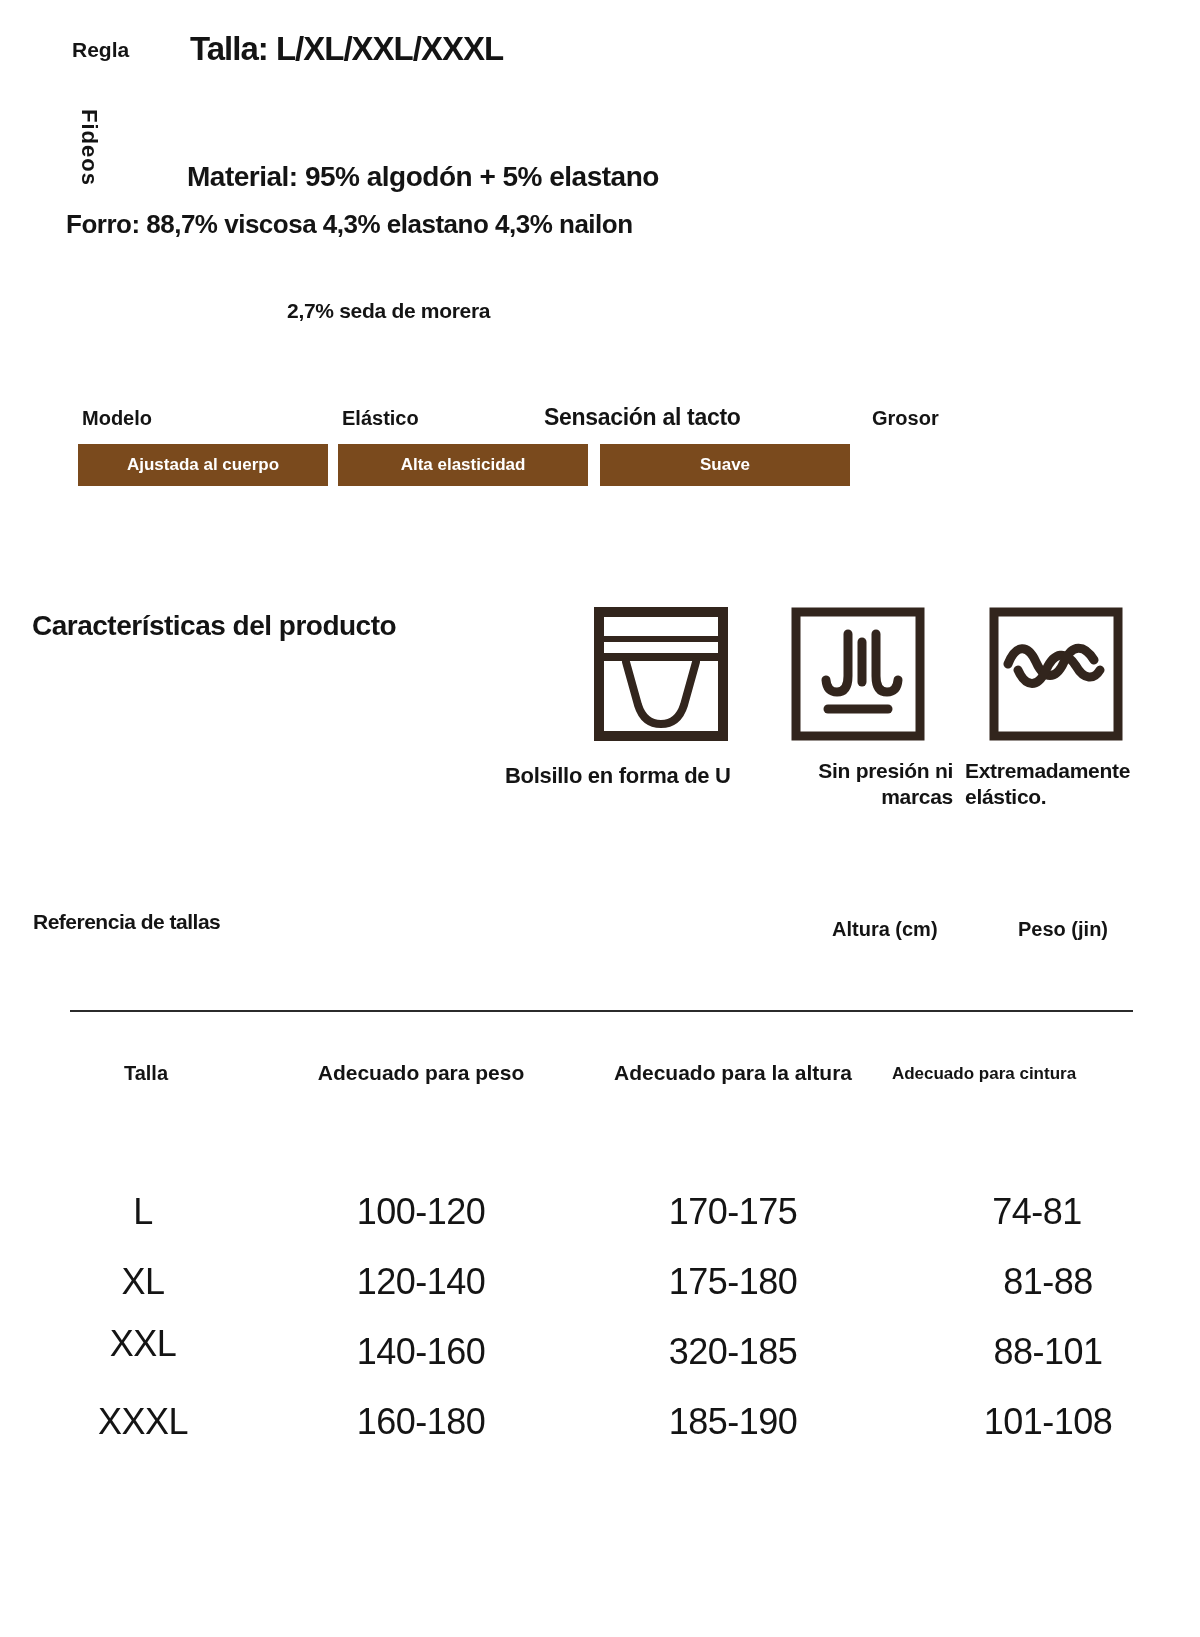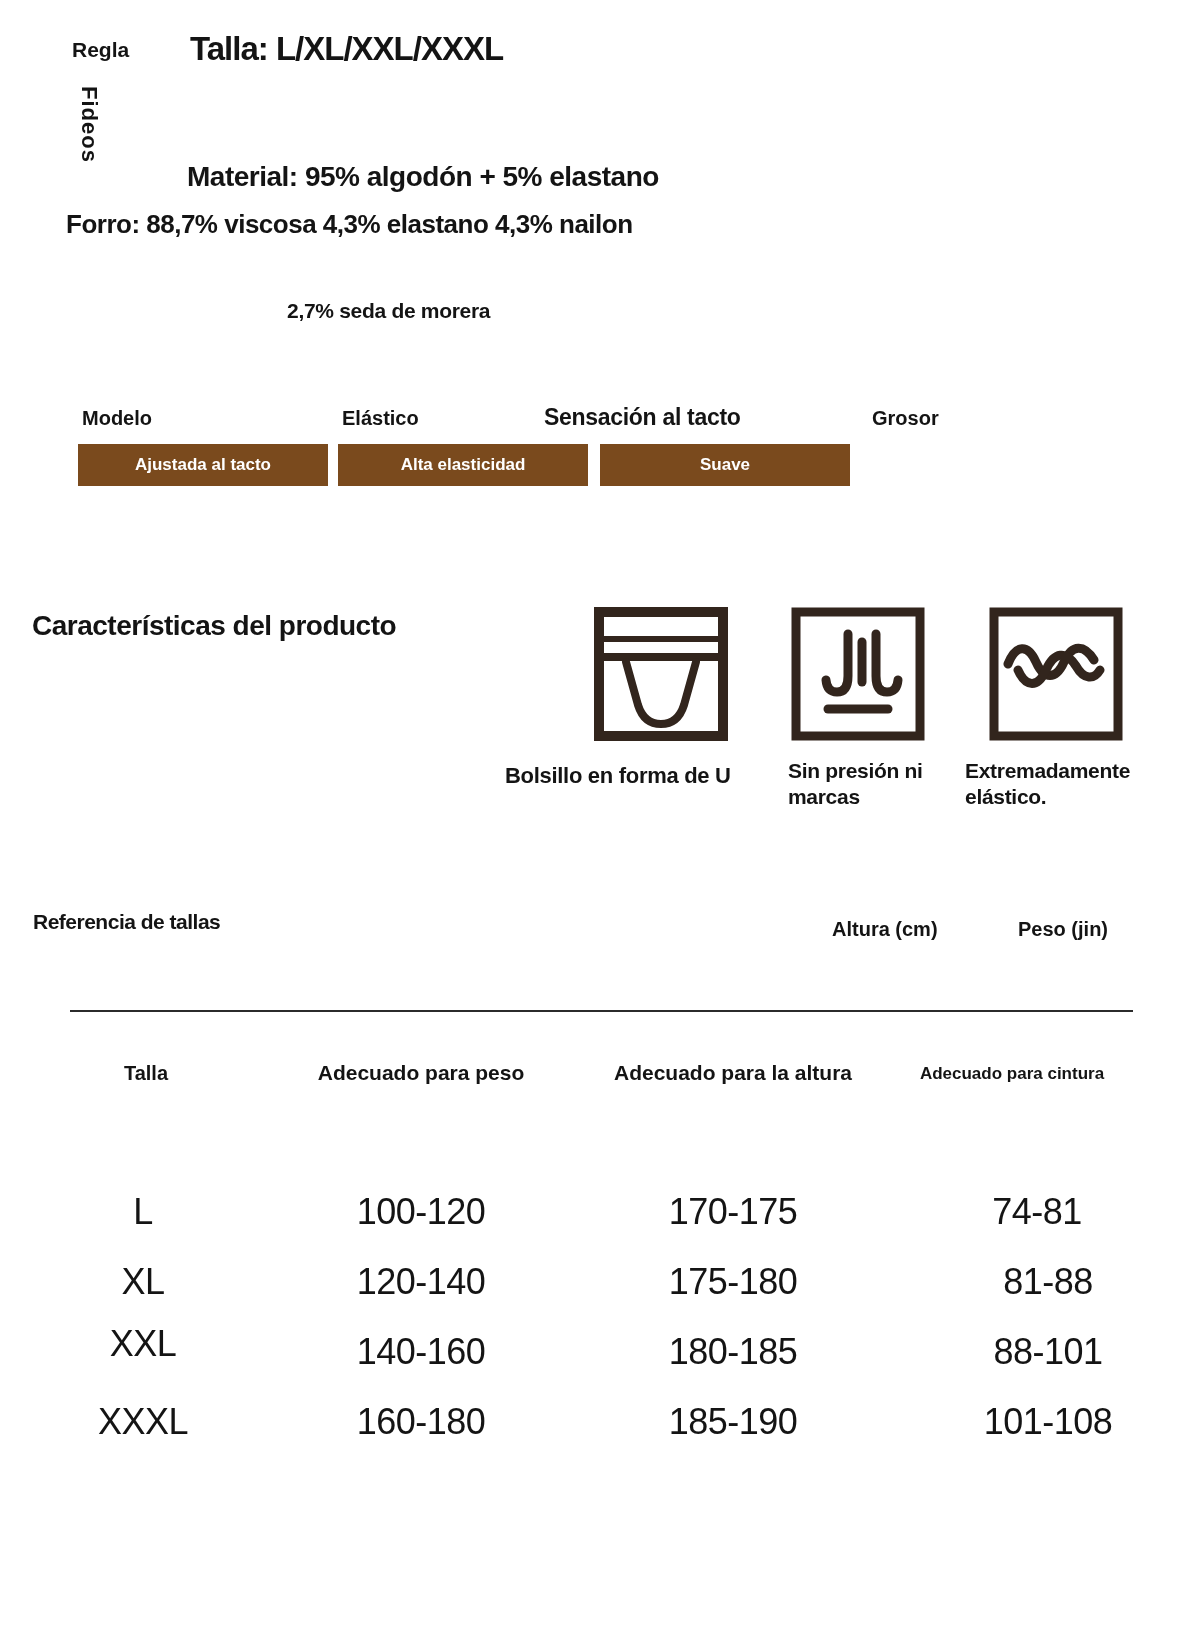--- a/index.html
+++ b/index.html
@@ -2,21 +2,21 @@
 <html style="--bar-brown: #7a4a1d; --icon-stroke: #32251d; --text: #141414; --rule: #2b2b2b;"><head>
 <meta charset="utf-8">
 <style>
   html,body { margin:0; padding:0; background:#ffffff; }
   .canvas {
     position:relative; width:1200px; height:1637px;
     background:#ffffff; overflow:hidden;
     font-family:"Liberation Sans","DejaVu Sans",sans-serif;
     color:var(--text,#141414);
   }
-  .abs { position:absolute; white-space:nowrap; }
+  .abs { position:absolute; white-space:nowrap;text-align:right; }
   .b { font-weight:bold; }
   .title-xl { font-size:33px; letter-spacing:-1px; }
   .title-lg { font-size:28px; letter-spacing:-0.5px; }
   .title-md { font-size:26px; letter-spacing:-0.5px; }
   .title-sm { font-size:21px; letter-spacing:-0.3px; }
   .vertical {
     writing-mode:vertical-rl; text-orientation:mixed;
     font-size:22px; font-weight:bold; letter-spacing:1px;
   }
   .attr-label { font-size:20px; font-weight:bold; }
@@ -47,21 +47,21 @@
   <div class="abs b title-xl" style="left:190px; top:30px;">Talla: L/XL/XXL/XXXL</div>
   <div class="abs b title-lg" style="left:187px; top:121px;margin-top:40px;">Material: 95% algodón + 5% elastano</div>
   <div class="abs b title-md" style="left:66px; top:209px;">Forro: 88,7% viscosa 4,3% elastano 4,3% nailon</div>
   <div class="abs b title-sm" style="left:287px; top:299px;">2,7% seda de morera</div>
 
   <div class="abs attr-label" style="left:82px; top:407px;">Modelo</div>
   <div class="abs attr-label" style="left:342px; top:407px;">Elástico</div>
   <div class="abs attr-label-big" style="left:544px; top:404px;">Sensación al tacto</div>
   <div class="abs attr-label" style="left:872px; top:407px;">Grosor</div>
 
-  <div class="attr-bar" style="left:78px;">Ajustada al tacto</div>
+  <div class="attr-bar" style="left:78px;">Ajustada al cuerpo</div>
   <div class="attr-bar" style="left:600px;">Suave</div>
   <div class="attr-bar" style="left:338px;">Alta elasticidad</div>
 
   <div class="abs b" style="left:32px; top:610px; font-size:28px; letter-spacing:-0.5px;">Características del producto</div>
 
   <svg class="feat-icon" style="left:593px;" viewBox="0 0 136 136">
     <rect class="icon-frame" x="6" y="6" width="124" height="124" stroke-width="10"></rect>
     <path class="icon-frame" d="M 11 33 H 125" stroke-width="6"></path>
     <path class="icon-frame" d="M 11 51 H 125" stroke-width="8"></path>
     <path class="icon-stroke" d="M 33 56 L 45 99 Q 51 118 68 118 Q 85 118 91 99 L 103 56" stroke-width="8"></path>
@@ -87,39 +87,39 @@
   <div class="abs b" style="left:33px; top:910px; font-size:21px; letter-spacing:-0.5px;">Referencia de tallas</div>
   <div class="abs b" style="left:832px; top:918px; font-size:20px;">Altura (cm)</div>
   <div class="abs b" style="left:1018px; top:918px; font-size:20px;">Peso (jin)</div>
 
   <div class="rule" style="left:70px; top:1010px; width:1063px;"></div>
 
   <div>
     <div class="cell thead" style="left:146px; top:1062px; font-size:20px;">Talla</div>
     <div class="cell thead" style="left:421px; top:1061px; font-size:21px;">Adecuado para peso</div>
     <div class="cell thead" style="left:733px; top:1061px; font-size:21px;">Adecuado para la altura</div>
-    <div class="cell thead" style="left:1012px; top:1064px; font-size:17px;">Adecuado para cintura</div>
+    <div class="cell thead" style="left:984px; top:1064px; font-size:17px;">Adecuado para cintura</div>
   </div>
 
   <div class="trow">
     <div class="cell" style="left:143px; top:1190px;">L</div>
     <div class="cell" style="left:421px; top:1190px;">100-120</div>
     <div class="cell" style="left:733px; top:1190px;">170-175</div>
     <div class="cell" style="left:1037px; top:1190px;">74-81</div>
   </div>
   <div class="trow">
     <div class="cell" style="left:143px; top:1260px;">XL</div>
     <div class="cell" style="left:421px; top:1260px;">120-140</div>
     <div class="cell" style="left:733px; top:1260px;">175-180</div>
     <div class="cell" style="left:1048px; top:1260px;">81-88</div>
   </div>
   <div class="trow">
     <div class="cell" style="left:143px; top:1322px;">XXL</div>
     <div class="cell" style="left:421px; top:1330px;">140-160</div>
-    <div class="cell" style="left:733px; top:1330px;">180-185</div>
+    <div class="cell" style="left:733px; top:1330px;">320-185</div>
     <div class="cell" style="left:1048px; top:1330px;">88-101</div>
   </div>
   <div class="trow">
     <div class="cell" style="left:143px; top:1400px;">XXXL</div>
     <div class="cell" style="left:421px; top:1400px;">160-180</div>
     <div class="cell" style="left:733px; top:1400px;">185-190</div>
     <div class="cell" style="left:1048px; top:1400px;">101-108</div>
   </div>
 
 </div>

